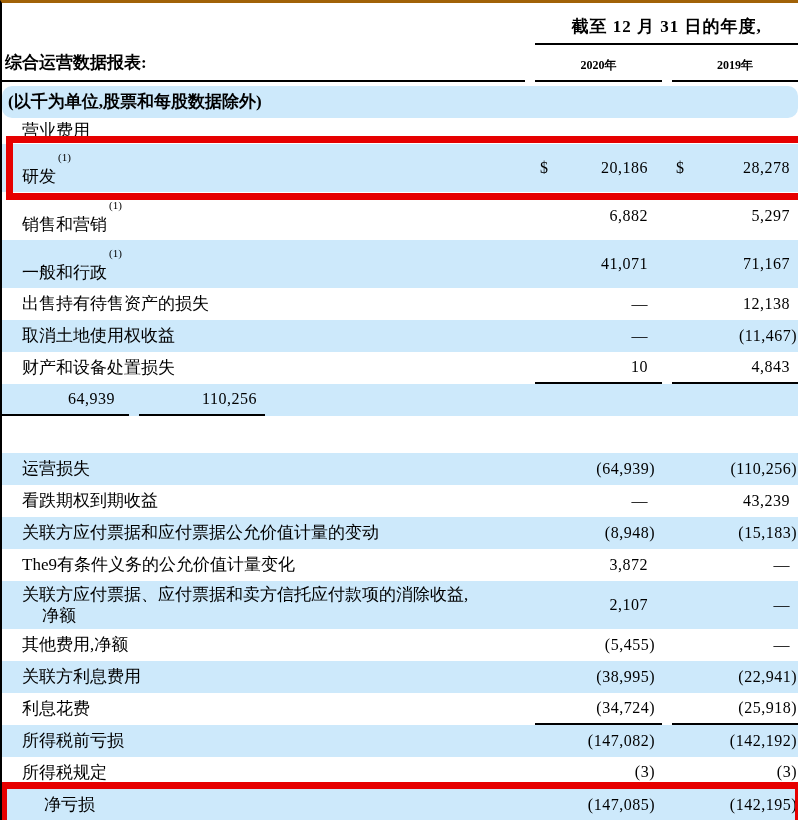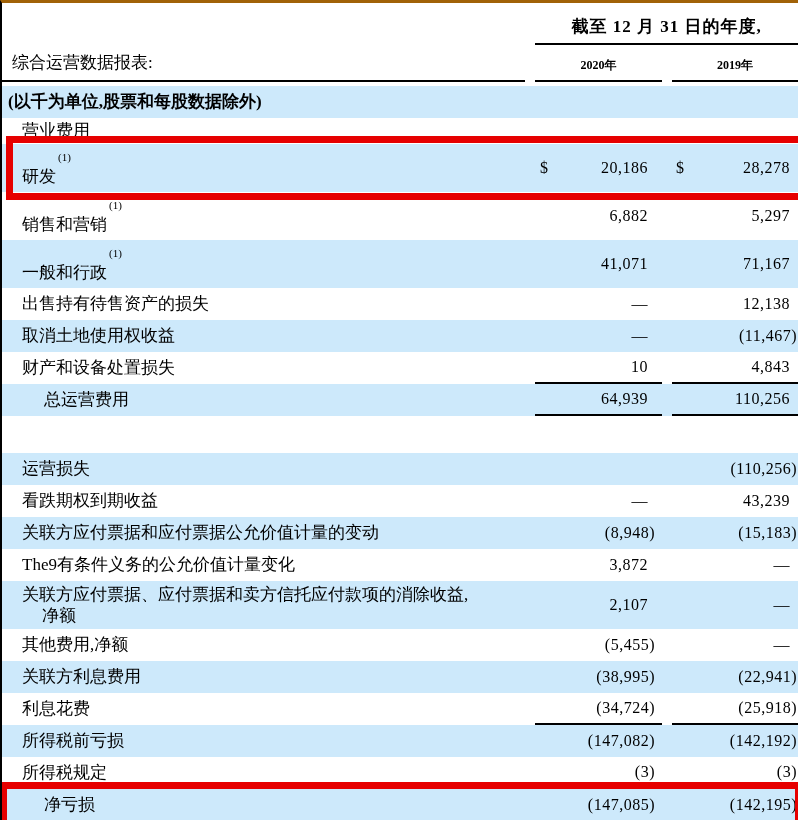--- a/index.html
+++ b/index.html
@@ -20,34 +20,35 @@
     font-family:"Liberation Serif","DejaVu Serif",serif;
   }
   
   .hdr-period-row{display:flex;justify-content:flex-end;padding-top:12px;}
   .hdr-period{
     width:263px;text-align:center;font-weight:bold;font-size:17px;
     padding-bottom:5px;border-bottom:2px solid #000;letter-spacing:1px;
   }
   .hdr-year-row{display:flex;align-items:flex-end;margin-top:6px;}
   .hdr-title{
-    flex:1;margin-right:10px;padding:0 0 6px 10px;
-    font-weight:normal;font-size:17px;border-bottom:2px solid #000;
+    flex:1;margin-right:10px;padding:0 0 6px 3px;
+    font-weight:bold;font-size:17px;border-bottom:2px solid #000;
   }
   .hdr-col{
     box-sizing:border-box;text-align:center;font-weight:bold;font-size:12px;
     padding-bottom:6px;border-bottom:2px solid #000;
   }
   .hdr-col.c1{width:127px;}
   .hdr-gap{width:10px;}
   .hdr-col.c2{width:126px;}
   .units-band{
     margin-top:4px;background:var(--blue);
     font-weight:bold;font-size:17px;
     padding:4px 0 5px 6px;
+    border-radius:10px;
   }
   
   .tbody{display:block;}
   .row{display:flex;align-items:stretch;position:relative;box-sizing:border-box;}
   .row.blue{background:var(--blue);}
   .row.white{background:#fff;}
   .row.data{min-height:32px;}
   .row.section{min-height:26px;}
   .row.spacer{min-height:37px;background:#fff;}
   .row.has-sup{min-height:48px;}
@@ -218,25 +219,20 @@
           <span class="num">10</span>
         </div>
     <div class="valgap"></div>
     <div class="val v2">
           <span class="cur"></span>
           <span class="num">4,843</span>
         </div>
   </div>
       <div class="row data blue indent rule">
 
-    <div class="lbl">
-
-      <div class="l1">总运营费用</div>
-
-    </div>
     <div class="val v1">
           <span class="cur"></span>
           <span class="num">64,939</span>
         </div>
     <div class="valgap"></div>
     <div class="val v2">
           <span class="cur"></span>
           <span class="num">110,256</span>
         </div>
   </div>
@@ -257,20 +253,24 @@
           <span class="num"></span>
         </div>
   </div>
       <div class="row data blue">
 
     <div class="lbl">
 
       <div class="l1">运营损失</div>
 
     </div>
+    <div class="val v1">
+          <span class="cur"></span>
+          <span class="num paren">(64,939)</span>
+        </div>
     <div class="valgap"></div>
     <div class="val v2">
           <span class="cur"></span>
           <span class="num paren">(110,256)</span>
         </div>
   </div>
       <div class="row data white">
 
     <div class="lbl">
 

